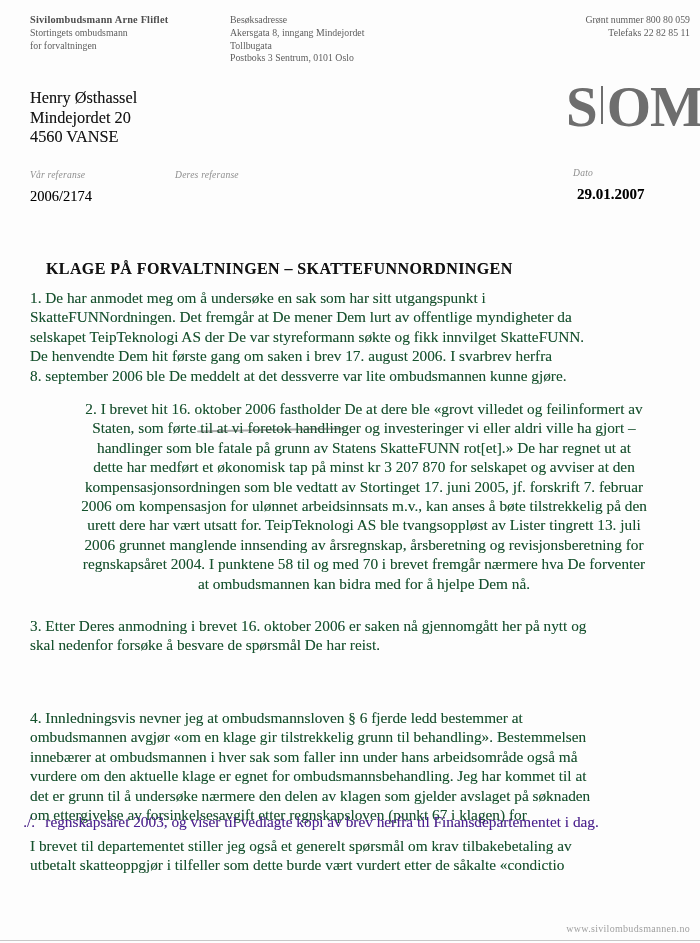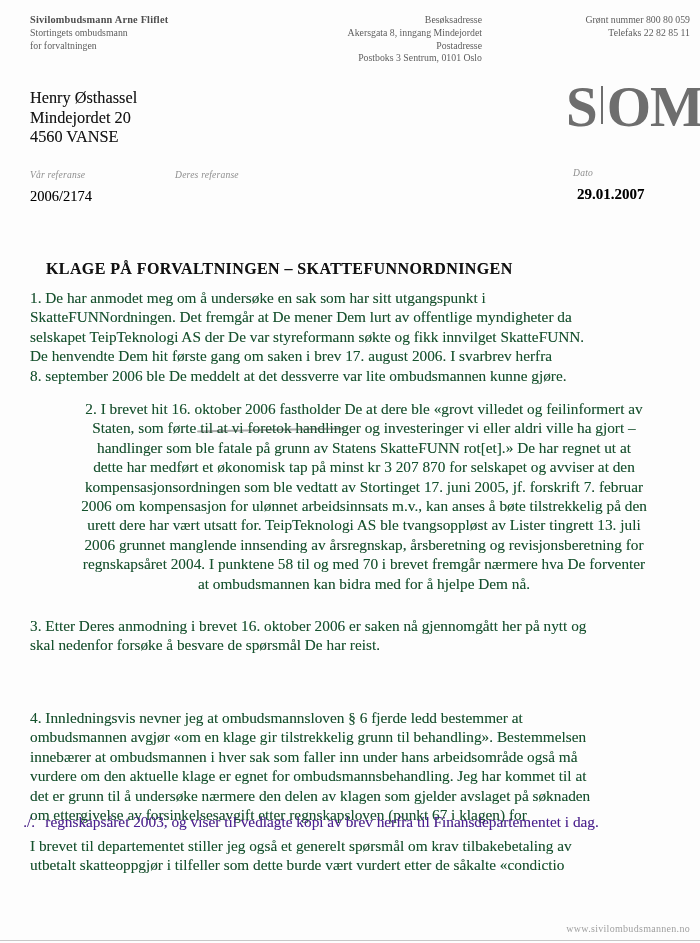--- a/index.html
+++ b/index.html
@@ -4,21 +4,21 @@
 <style>
   html,body { margin:0; padding:0; background:#e8e8e8; }
   .page {
     position:relative; width:700px; height:943px; margin:0 auto;
     background:#fdfdfd; overflow:hidden;
     font-family:"Liberation Serif", serif; color:#1f1f1f;
   }
   
   .sender { position:absolute; left:30px; top:13px; font-size:9.8px; line-height:13px; color:#5d5d5d; }
   .sender .name { font-size:10.3px; font-weight:bold; color:#4f4f4f; letter-spacing:0.2px; }
-  .addr-block { position:absolute; left:230px; top:14px; width:252px; text-align:right;
+  .addr-block { position:absolute; left:230px; top:14px; width:252px; text-align:left;
     font-size:9.8px; line-height:12.8px; color:#5d5d5d; }
   .contact-block { position:absolute; left:450px; top:14px; width:240px; text-align:right;
     font-size:9.8px; line-height:12.8px; color:#5d5d5d; }
   
   .recipient { position:absolute; left:30px; top:88px; font-size:16.3px; line-height:19.6px;
     color:#141414; text-shadow:0 0 0.5px rgba(0,0,0,0.35); }
   
   .logo { position:absolute; left:566px; top:82px; display:flex; align-items:flex-start;
     font-family:"Liberation Serif", serif; font-weight:bold; font-size:57px; line-height:50px;
     color:#6e6e6e; letter-spacing:-1px; }
@@ -58,21 +58,21 @@
 
   <div class="sender">
     <div class="name">Sivilombudsmann Arne Fliflet</div>
     <div>Stortingets ombudsmann</div>
     <div>for forvaltningen</div>
   </div>
 
   <div class="addr-block">
     <div>Besøksadresse</div>
     <div>Akersgata 8, inngang Mindejordet</div>
-    <div>Postadresse</div>
+    <div>Tollbugata</div>
     <div>Postboks 3 Sentrum, 0101 Oslo</div>
   </div>
 
   <div class="contact-block">
     <div>Grønt nummer 800 80 059</div>
     <div>Telefaks 22 82 85 11</div>
   </div>
 
   <div class="recipient">
     <div>Henry Østhassel</div>

